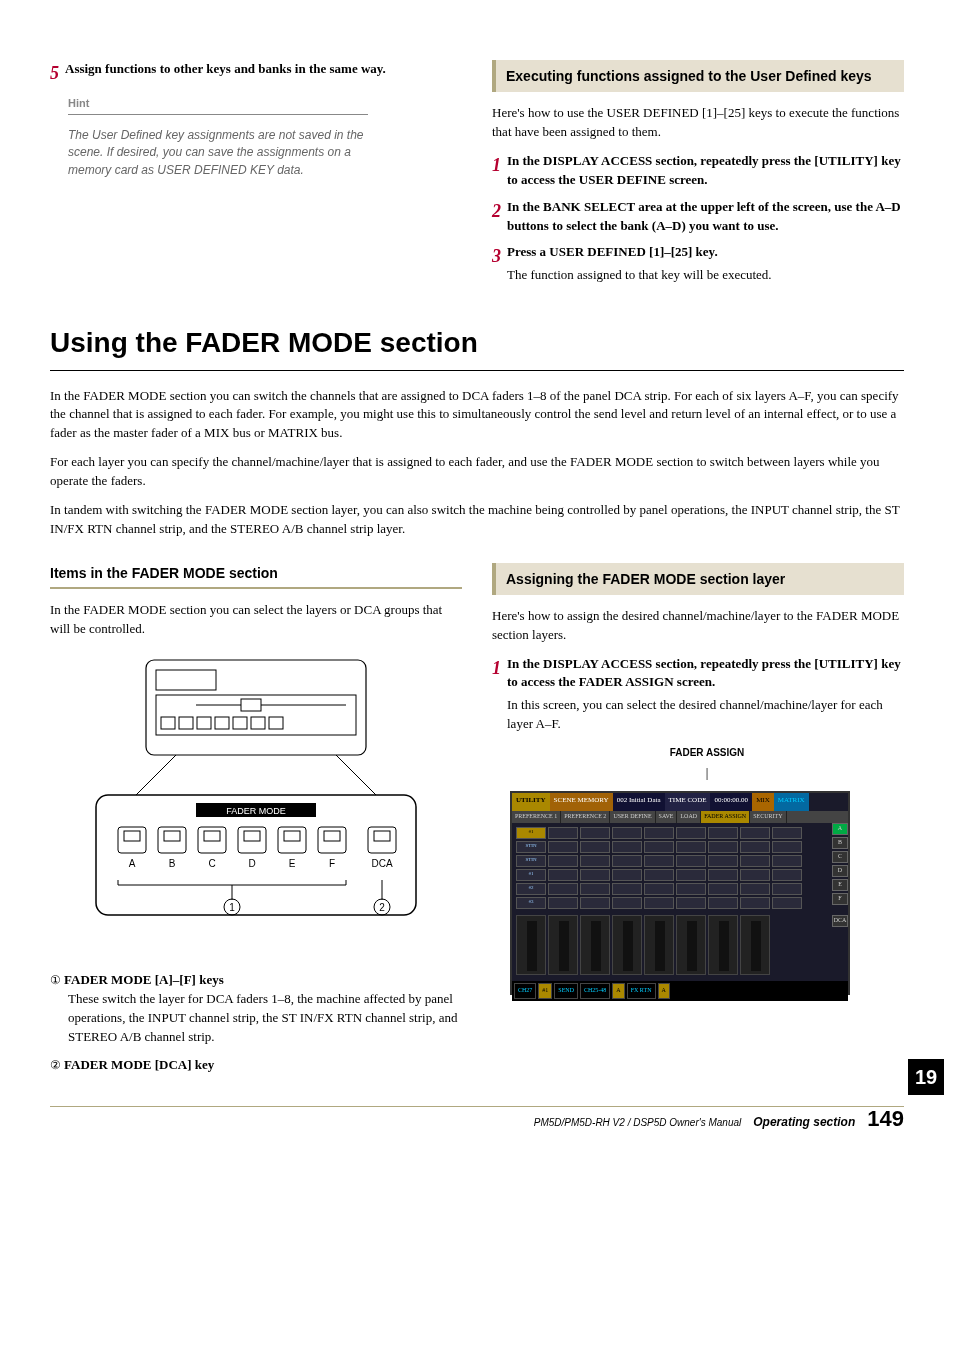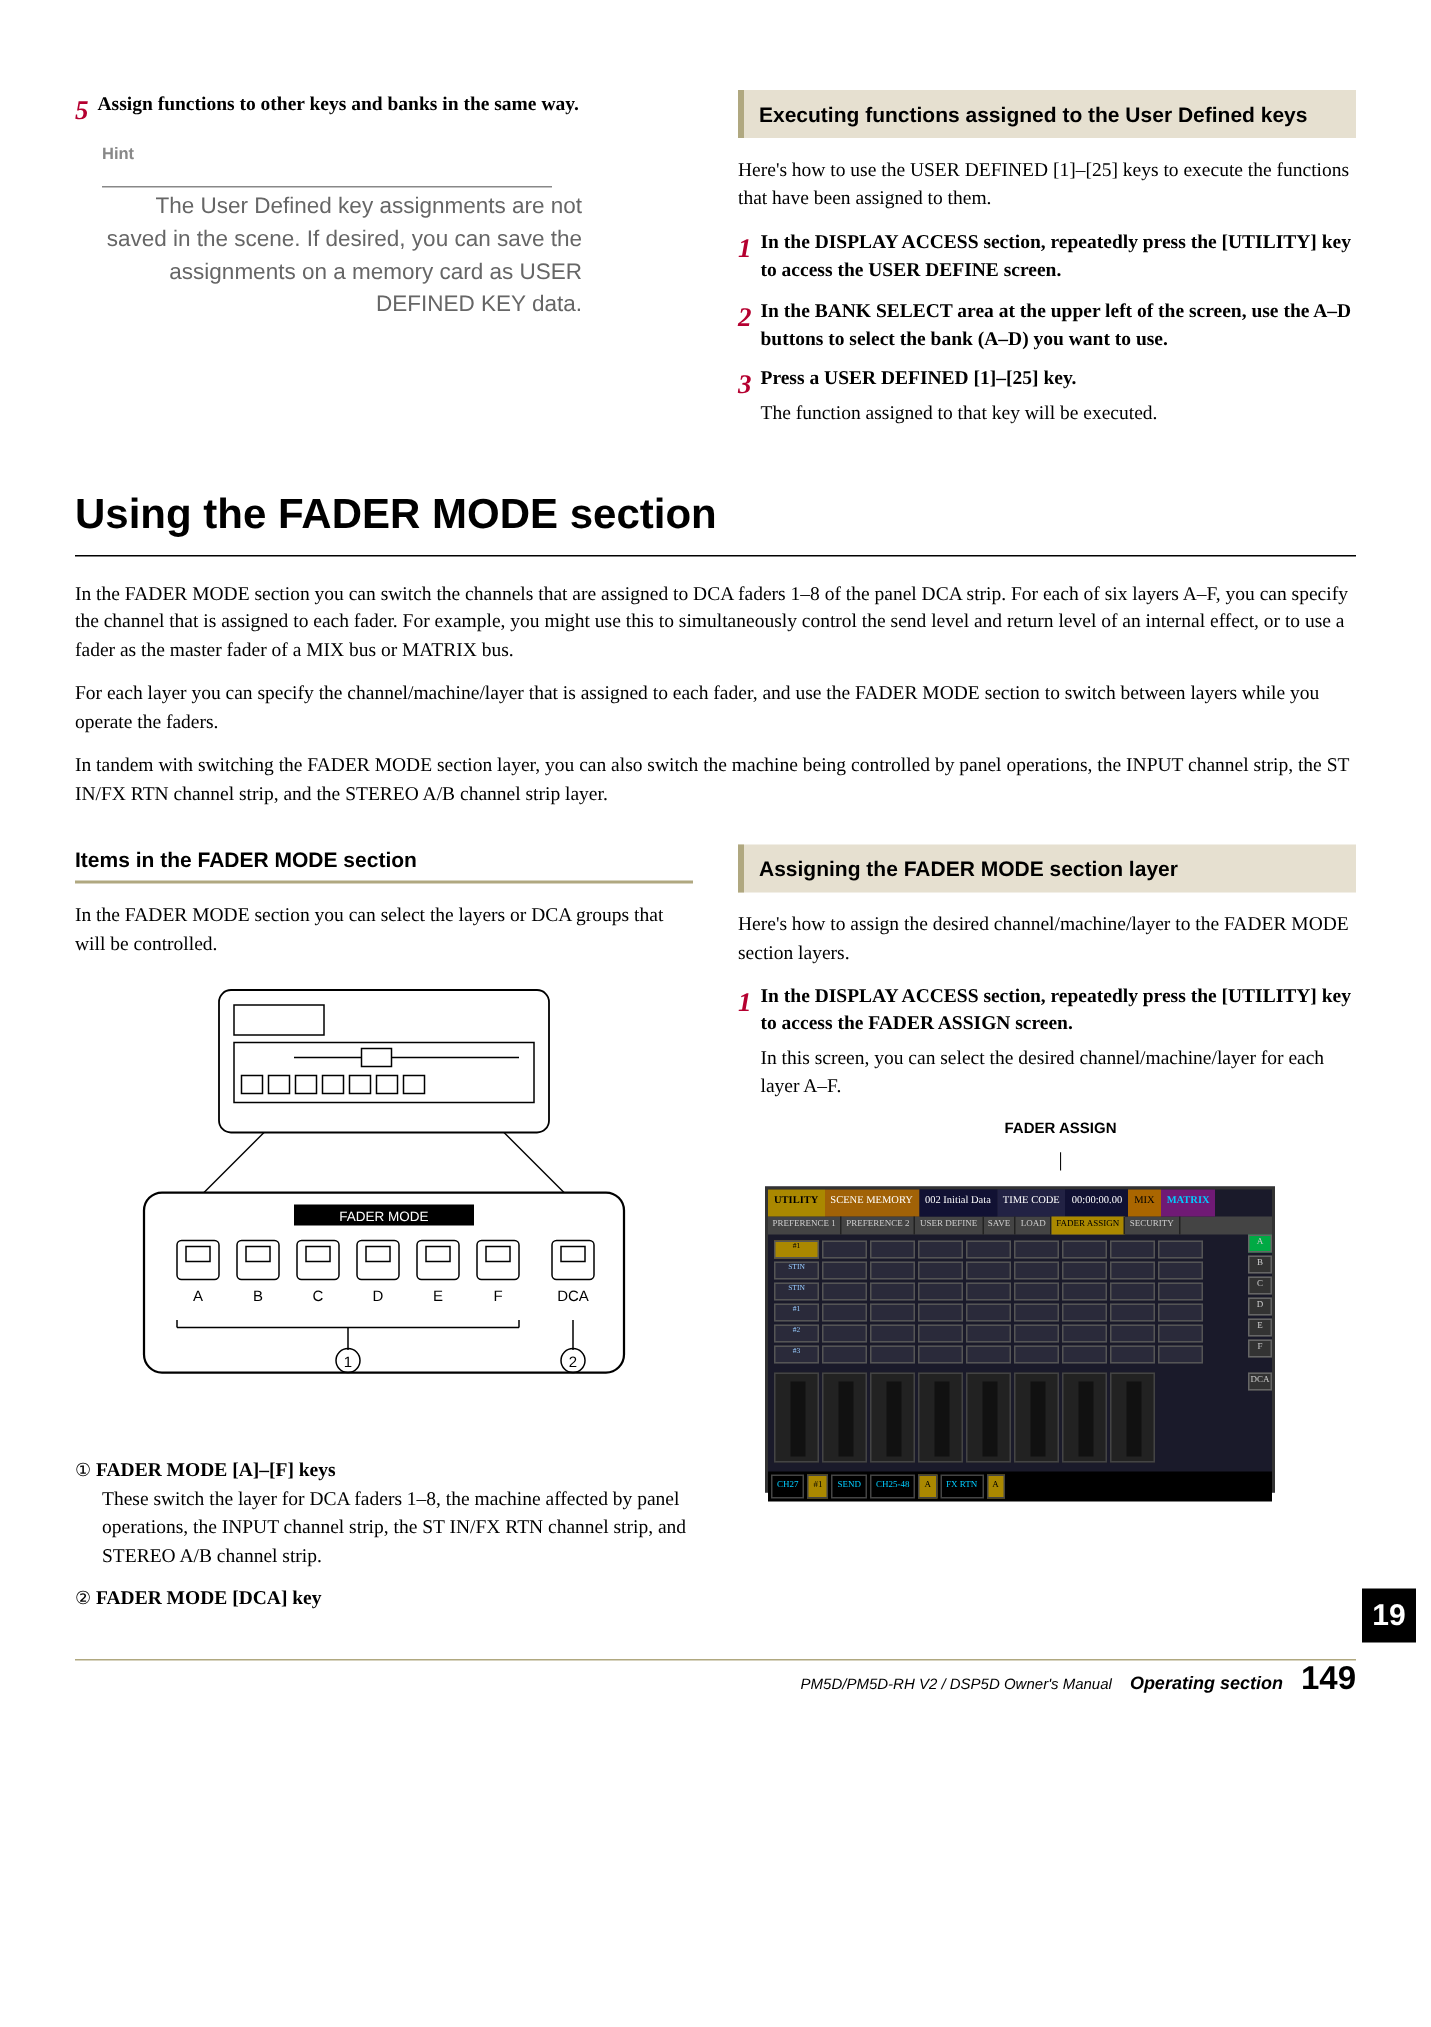--- a/index.html
+++ b/index.html
@@ -37,32 +37,32 @@
   .step { margin-bottom: 8px; }
   .step-block { display: flex; align-items: flex-start; }
   .step-body { flex: 1; }
   .hint-label {
     font-family: Arial, sans-serif;
     font-size: 11px;
     font-weight: bold;
     color: #888;
     margin-top: 10px;
     border-bottom: 1px solid #888;
-    padding-bottom: 12px;
-    margin-bottom: 2px;
+    padding-bottom: 2px;
+    margin-bottom: 12px;
     margin-left: 18px;
     width: 300px;
   }
   .hint-text {
     font-family: Arial, sans-serif;
-    font-size: 15px;
+    font-size: 12px;
+    font-style: italic;
     color: #666;
     margin-left: 18px;
     width: 320px;
-    text-align: right;
   }
   .sub-heading-box {
     background: #e6e0d0;
     border-left: 4px solid #b0a880;
     padding: 6px 10px;
     margin-bottom: 12px;
   }
   .sub-heading {
     font-family: Verdana, Arial, sans-serif;
     font-size: 14px;
@@ -313,21 +313,21 @@
       <div class="screenshot-title">FADER ASSIGN</div>
       <div style="text-align:center;"><span style="font-size:10px;">│</span></div>
       <div class="screenshot-img">
         <div class="ss-header">
           <div style="background:#a80;color:#000;font-weight:bold;">UTILITY</div>
           <div style="background:#a16207;">SCENE MEMORY</div>
           <div style="background:#113;color:#fff;">002 Initial Data</div>
           <div style="background:#224;">TIME CODE</div>
           <div style="background:#113;text-align:right;">00:00:00.00</div>
           <div style="background:#a60;color:#000;">MIX</div>
-          <div style="background:#701a75;color:#0cf;font-weight:bold;">MATRIX</div>
+          <div style="background:#0369a1;color:#0cf;">MATRIX</div>
         </div>
         <div class="ss-tabs">
           <div>PREFERENCE 1</div>
           <div>PREFERENCE 2</div>
           <div>USER DEFINE</div>
           <div>SAVE</div>
           <div>LOAD</div>
           <div style="background:#a80;color:#000;">FADER ASSIGN</div>
           <div>SECURITY</div>
         </div>

